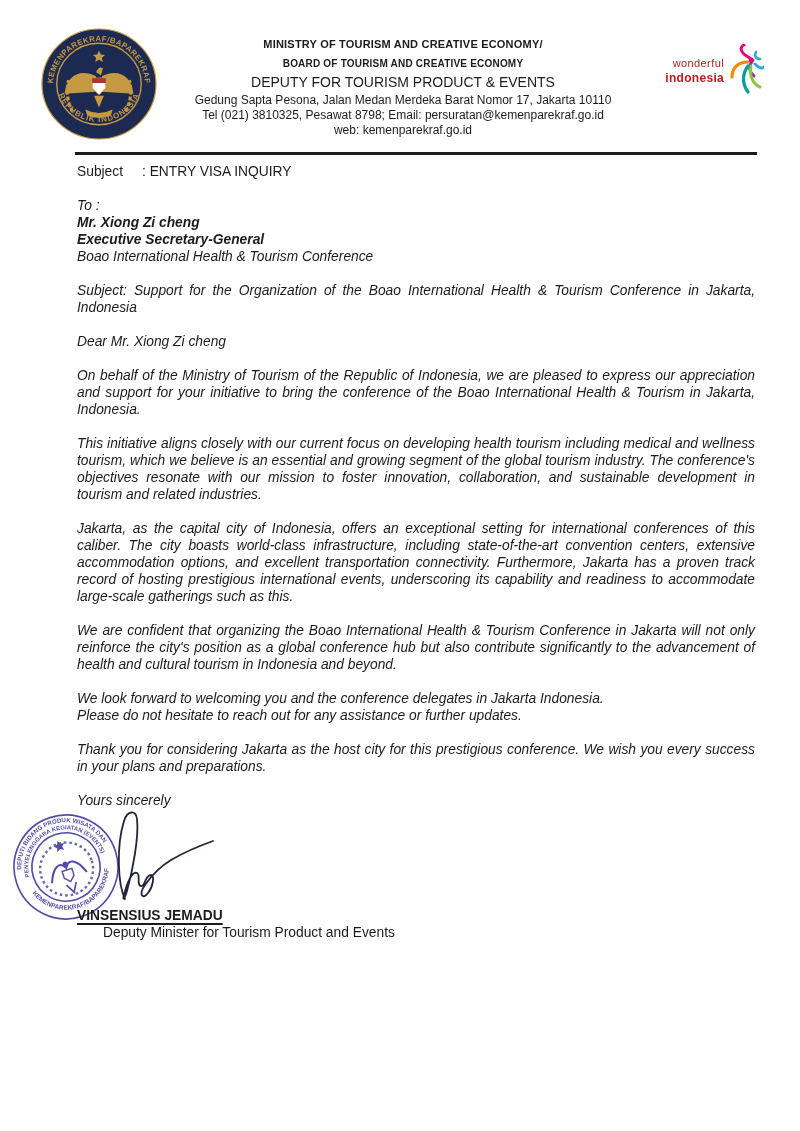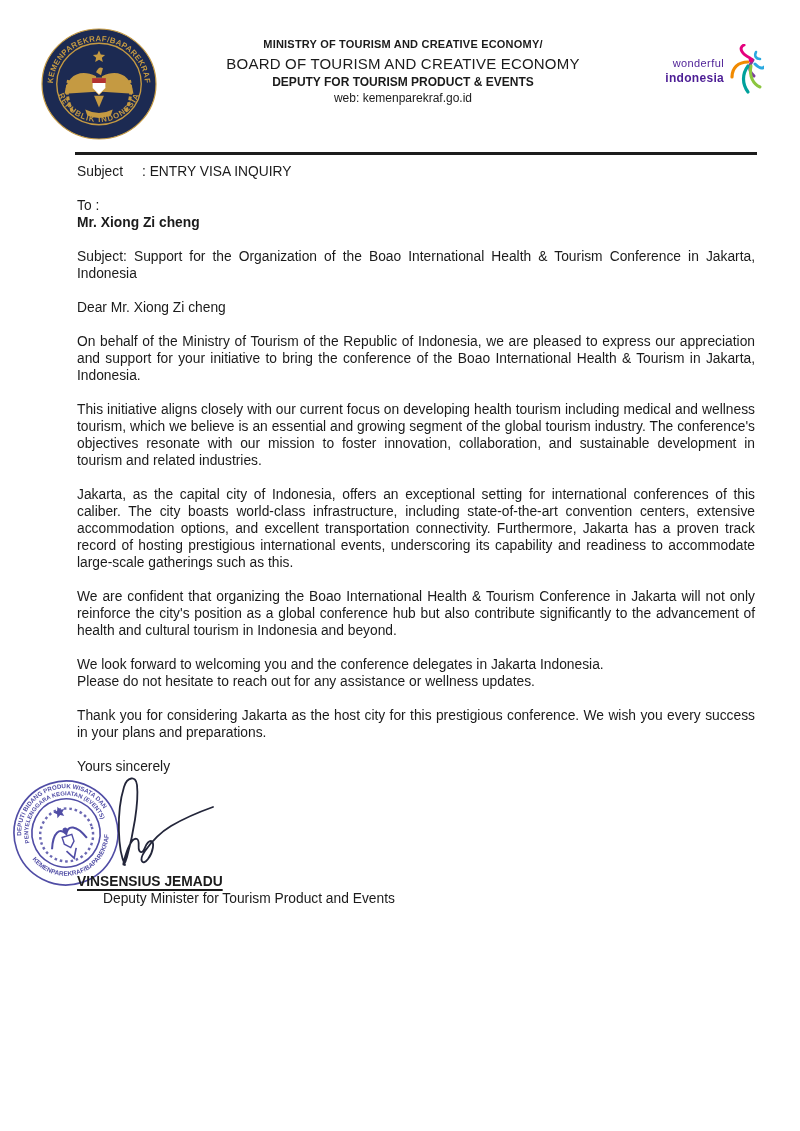--- a/index.html
+++ b/index.html
@@ -7,35 +7,35 @@
   .page {
     position:relative; width:800px; height:1131px; background:#ffffff;
     font-family:"Liberation Sans", sans-serif;
     font-size:13.8px; line-height:17px; color:#1b1b1b; overflow:hidden;
   }
   
   .letterhead { display:flex; align-items:flex-start; padding:27px 36px 0 40px; }
   .emblem-wrap { width:120px; flex:0 0 120px; }
   .head-center { flex:1; text-align:center; padding-top:8px; }
   .org1 { font-size:11px; font-weight:bold; line-height:19px; letter-spacing:.2px; }
-  .org2 { font-size:15px; font-weight:normal; line-height:19px; letter-spacing:.2px; }
-  .org3 { font-size:12px; font-weight:bold; line-height:17px; margin-top:1px; }
+  .org2 { font-size:10px; font-weight:bold; line-height:19px; letter-spacing:.2px; }
+  .org3 { font-size:14px; font-weight:normal; line-height:17px; margin-top:1px; }
   .addr { font-size:12px; line-height:15px; }
   .addr.first { margin-top:2px; }
   .brand-wrap { width:118px; flex:0 0 118px; padding-top:17px; display:flex; align-items:center; justify-content:flex-end; }
-  .brand-text { text-align:right; color:#4c1d95; margin-right:-4px; position:relative; z-index:1; }
+  .brand-text { text-align:right; color:#b91c1c; margin-right:-4px; position:relative; z-index:1; }
   .brand-w1 { font-size:11px; line-height:11px; letter-spacing:.4px; }
   .brand-w2 { font-size:12px; line-height:18px; font-weight:bold; letter-spacing:.3px; }
   .head-rule { height:3px; background:#1c1c1c; margin:7px 43px 0 75px; }
   
   .letter { margin:8px 45px 0 77px; }
   .meta-row { display:flex; }
   .meta-label { width:65px; flex:0 0 65px; }
   .meta-date { margin-left:auto; }
-  .block { margin-top:17px; }
+  .block { margin-top:17px;font-style:italic; }
   .para { text-align:justify; }
   .bold { font-weight:bold; }
   
   .sig-zone { position:relative; height:98px; }
   .stamp { position:absolute; left:-67px; top:2px; width:112px; height:112px; opacity:.92; }
   .signature { position:absolute; left:22px; top:-2px; width:118px; height:102px; }
   .sig-name { font-weight:bold; text-decoration:underline; text-underline-offset:3px; text-decoration-thickness:1.5px; position:relative; z-index:2; }
   .sig-title { position:relative; z-index:2;margin-left:26px; }
 </style>
 </head>
@@ -74,20 +74,22 @@
 
         <path d="M 55,70 l 5,12 5,-12 z" fill="#c59a42"></path>
         <path d="M 46,84 q 14,7 28,0 l -2,6 q -12,5 -24,0 z" fill="#c59a42"></path>
       </svg>
     </div>
 
     <div class="head-center">
       <div class="org1">MINISTRY OF TOURISM AND CREATIVE ECONOMY/</div>
       <div class="org2">BOARD OF TOURISM AND CREATIVE ECONOMY</div>
       <div class="org3">DEPUTY FOR TOURISM PRODUCT &amp; EVENTS</div>
+      <div class="addr first">Gedung Sapta Pesona, Jalan Medan Merdeka Barat Nomor 17, Jakarta 10110</div>
+      <div class="addr">Tel (021) 3810325, Pesawat 8798; Email: persuratan@kemenparekraf.go.id</div>
       <div class="addr">web: kemenparekraf.go.id</div>
     </div>
 
     <div class="brand-wrap">
       <div class="brand-text">
         <div class="brand-w1">wonderful</div>
         <div class="brand-w2">indonesia</div>
       </div>
       <svg width="44" height="56" viewBox="0 0 44 56">
         <path d="M 30,14 C 22,10 18,4 24,1" stroke="#e5007d" stroke-width="3" fill="none" stroke-linecap="round"></path>
@@ -107,34 +109,36 @@
   <div class="letter">
 
     <div class="meta-row">
       <span class="meta-label">Subject</span>
       <span>: ENTRY VISA INQUIRY</span>
     </div>
 
     <div class="block">
       <div>To  :</div>
       <div class="bold">Mr. Xiong Zi cheng</div>
+      <div class="bold">Executive Secretary-General</div>
+      <div>Boao International Health &amp; Tourism Conference</div>
     </div>
 
     <div class="block para">Subject: Support for the Organization of the Boao International Health &amp; Tourism Conference in Jakarta, Indonesia</div>
 
     <div class="block">Dear Mr. Xiong Zi cheng</div>
 
     <div class="block para">On behalf of the Ministry of Tourism of the Republic of Indonesia, we are pleased to express our appreciation and support for your initiative to bring the conference of the Boao International Health &amp; Tourism in Jakarta, Indonesia.</div>
     <div class="block para">This initiative aligns closely with our current focus on developing health tourism including medical and wellness tourism, which we believe is an essential and growing segment of the global tourism industry. The conference's objectives resonate with our mission to foster innovation, collaboration, and sustainable development in tourism and related industries.</div>
     <div class="block para">Jakarta, as the capital city of Indonesia, offers an exceptional setting for international conferences of this caliber. The city boasts world-class infrastructure, including state-of-the-art convention centers, extensive accommodation options, and excellent transportation connectivity. Furthermore, Jakarta has a proven track record of hosting prestigious international events, underscoring its capability and readiness to accommodate large-scale gatherings such as this.</div>
     <div class="block para">We are confident that organizing the Boao International Health &amp; Tourism Conference in Jakarta will not only reinforce the city's position as a global conference hub but also contribute significantly to the advancement of health and cultural tourism in Indonesia and beyond.</div>
 
     <div class="block">
       <div>We look forward to welcoming you and the conference delegates in Jakarta Indonesia.</div>
-      <div>Please do not hesitate to reach out for any assistance or wellness updates.</div>
+      <div>Please do not hesitate to reach out for any assistance or further updates.</div>
     </div>
 
     <div class="block para">Thank you for considering Jakarta as the host city for this prestigious conference. We wish you every success in your plans and preparations.</div>
 
     <div class="block">Yours sincerely</div>
 
     <div class="sig-zone">
       <svg class="stamp" viewBox="0 0 110 110">
         <g transform="rotate(-18 55 55)" fill="none" stroke="#423e9e">
           <circle cx="55" cy="55" r="51" stroke-width="1.6"></circle>

